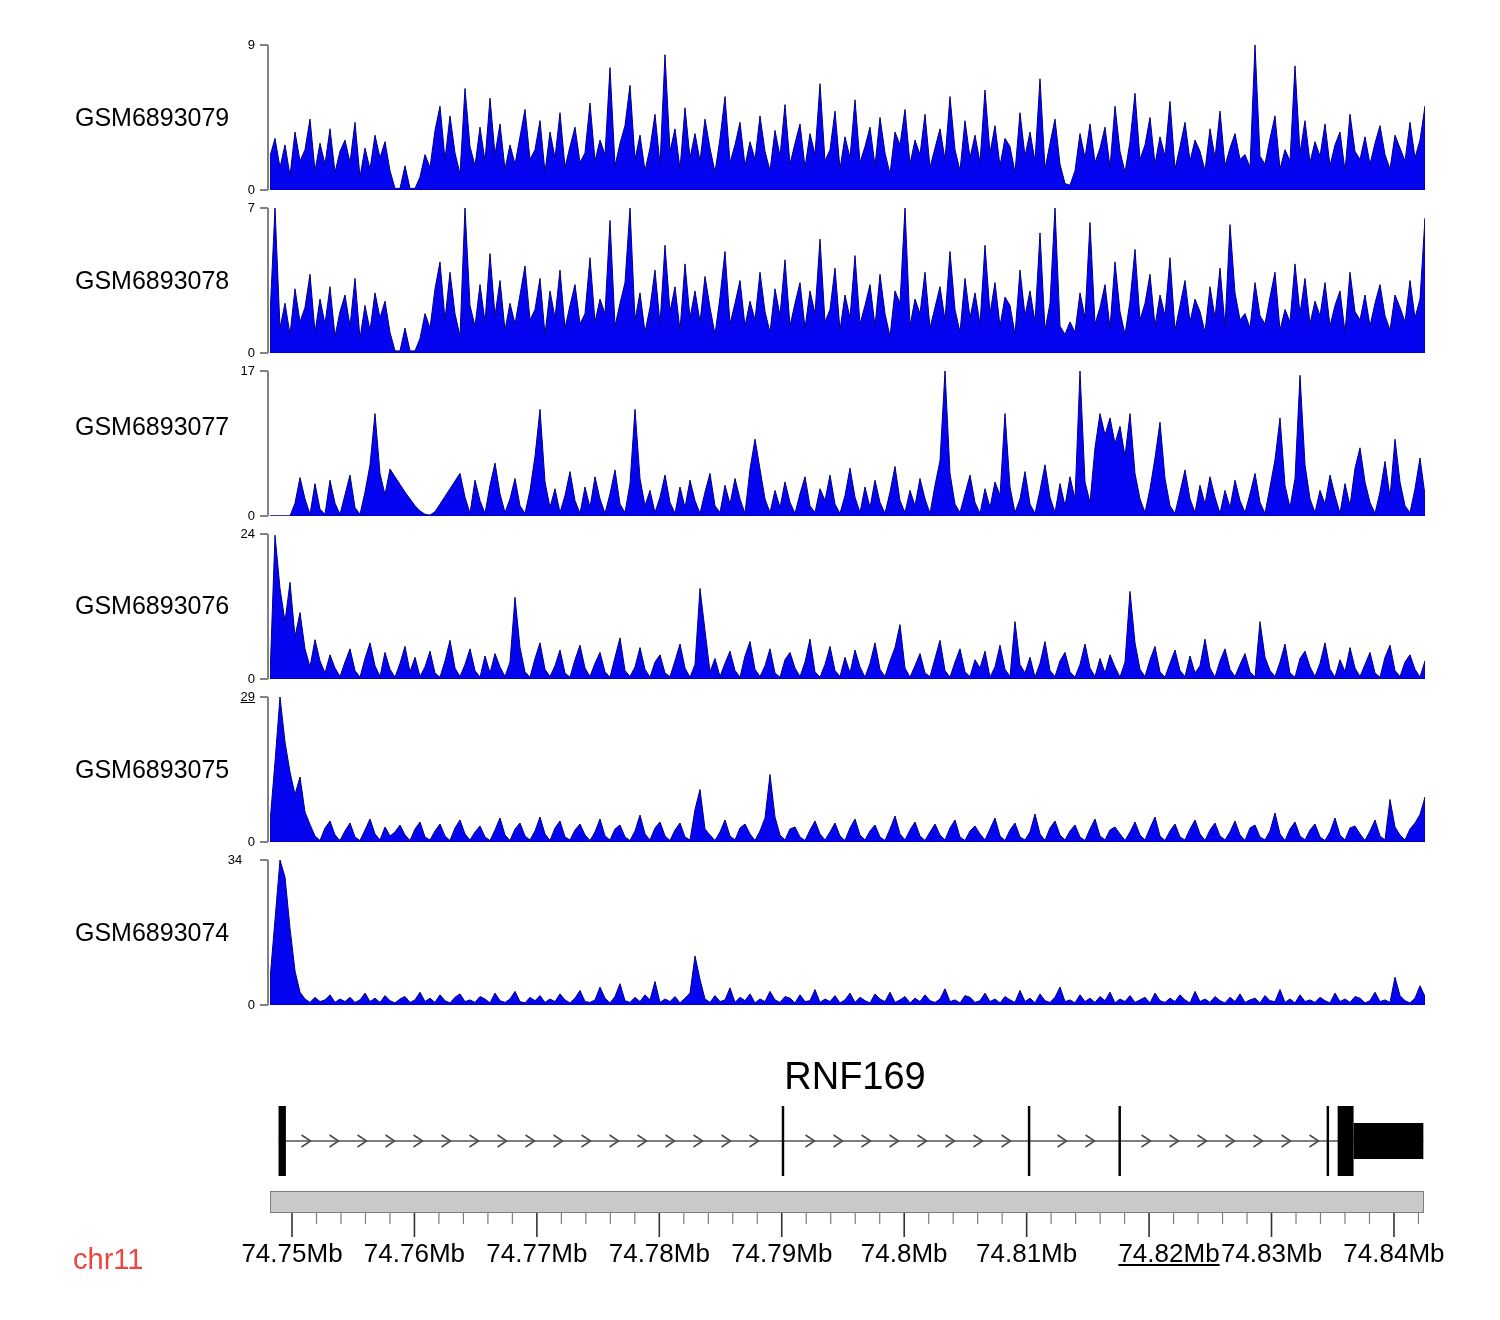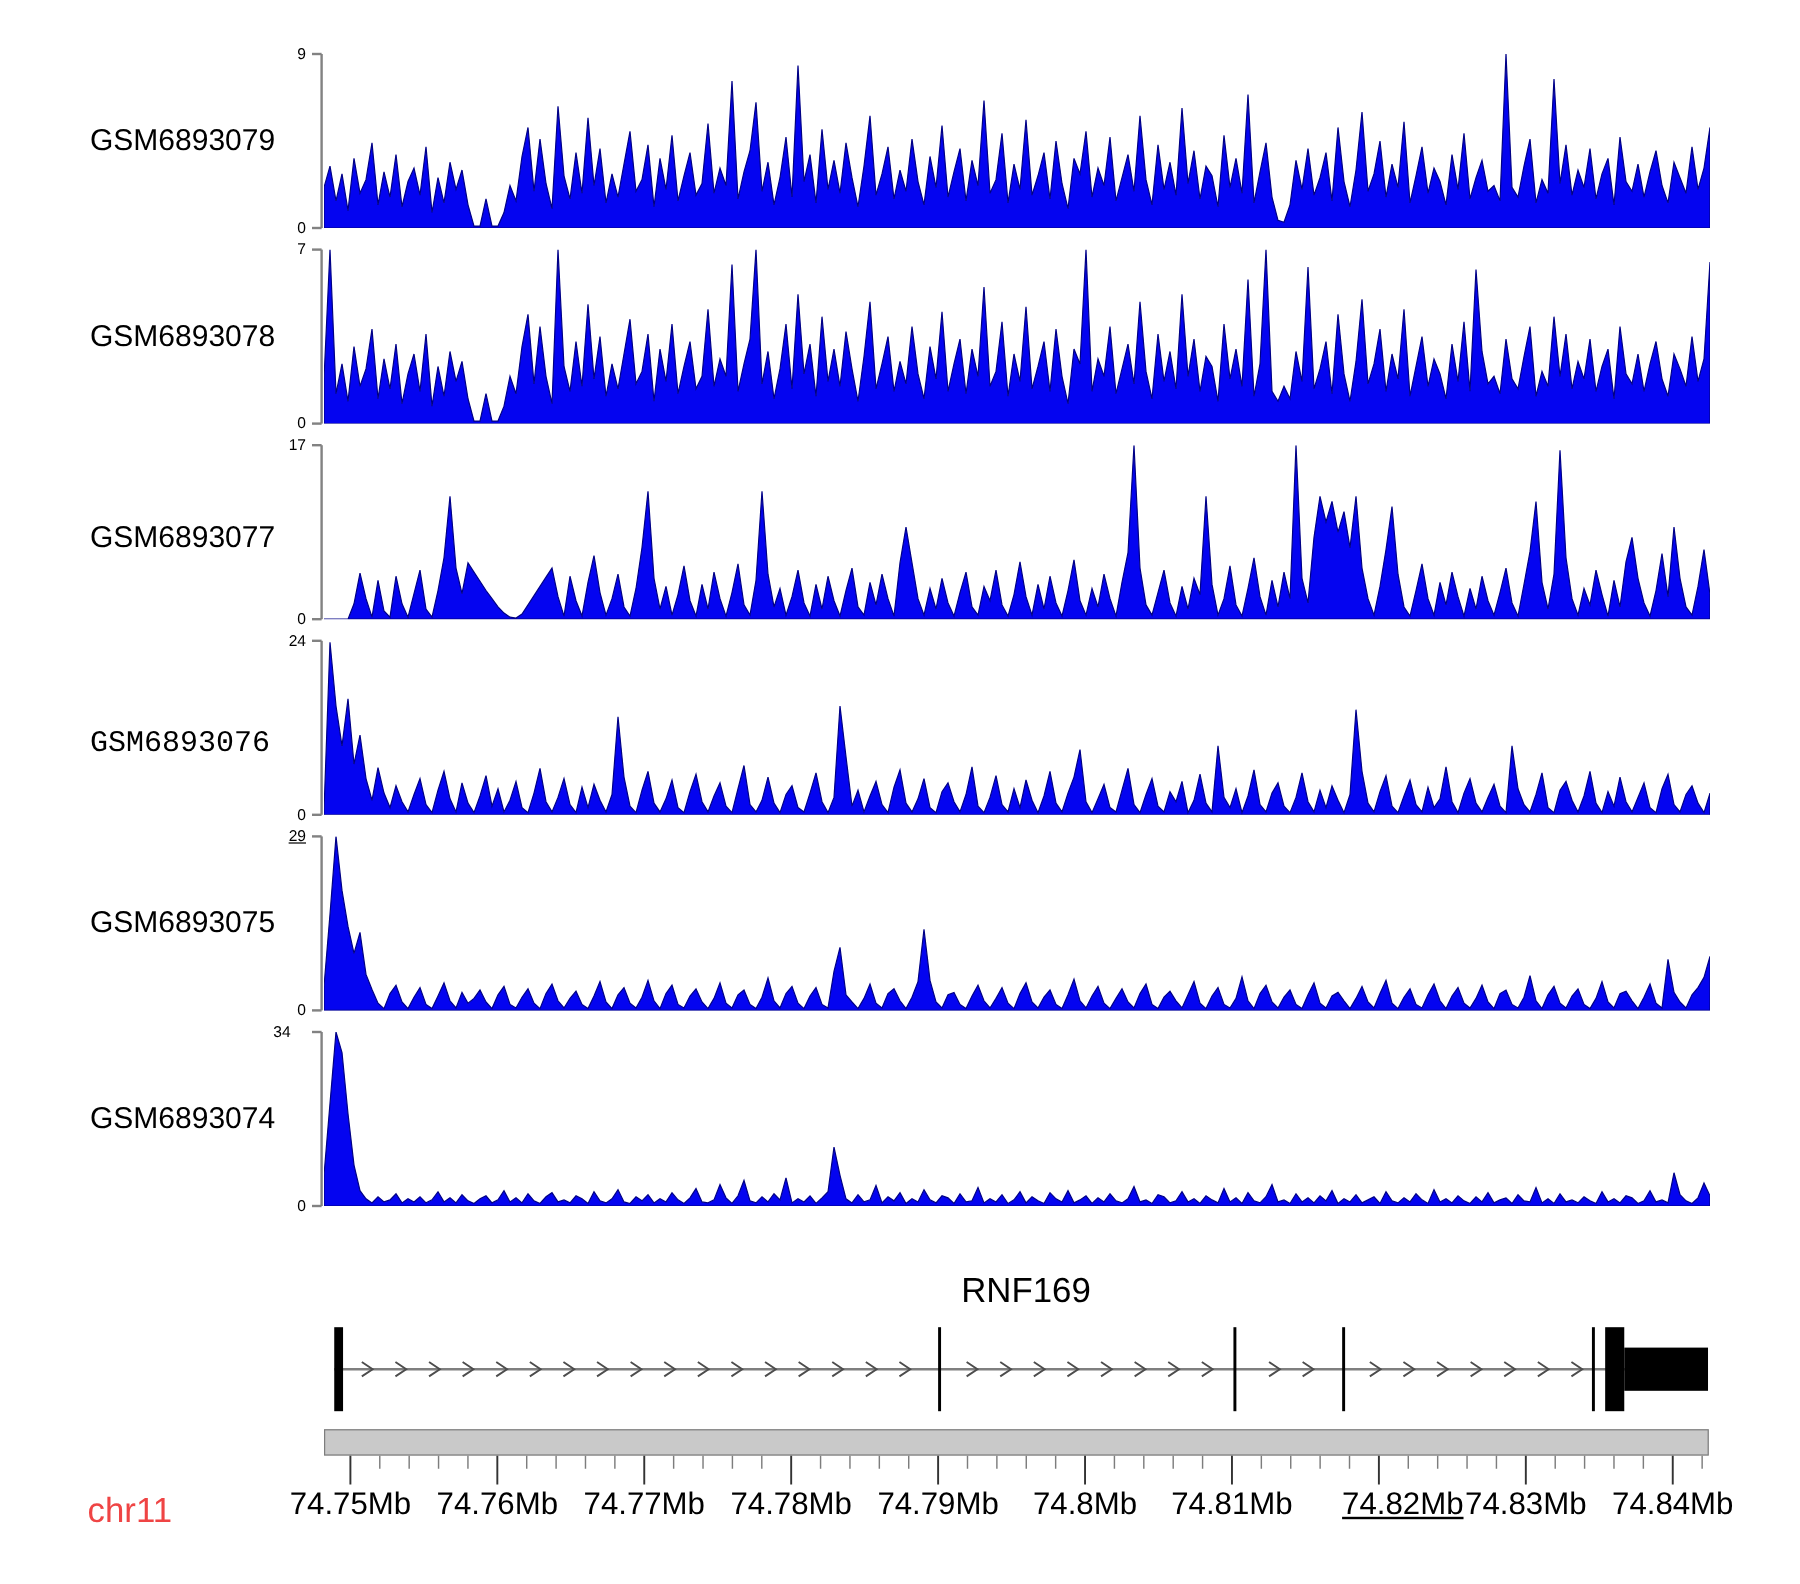--- a/index.html
+++ b/index.html
@@ -4,21 +4,21 @@
 <style>
   html,body{margin:0;padding:0;background:#fff;}
   #app{position:relative;width:1500px;height:1320px;background:#fff;overflow:hidden;
        font-family:"Liberation Sans", sans-serif;color:#000;}
   .track-label{position:absolute;left:75px;font-size:25px;line-height:30px;color:#000;white-space:nowrap;}
   .ylab{position:absolute;width:40px;text-align:right;font-size:13px;line-height:15px;color:#000;}
   .yaxis-line{position:absolute;width:2px;background:#828282;}
   .yaxis-tick{position:absolute;height:2px;width:8px;background:#828282;}
   .track-svg{position:absolute;left:270px;width:1155px;}
   #gene-name{position:absolute;left:770px;top:1060px;width:170px;text-align:center;
-             font-size:29px;line-height:32px;color:#000;}
+             font-size:38px;line-height:32px;color:#000;}
   #chrom-label{position:absolute;left:73px;top:1235px;font-size:29px;line-height:48px;color:#ef4444;}
   #chrom-bar{position:absolute;left:270px;top:1191px;width:1154px;height:22px;
              background:#c9c9c9;border:1px solid #7d7d7d;box-sizing:border-box;}
   .tick-label{position:absolute;top:1238px;transform:translateX(-50%);font-size:26px;
               line-height:30px;color:#000;white-space:nowrap;}
 </style>
 </head>
 <body>
 
 <div id="app">
@@ -39,32 +39,32 @@
         <div class="yaxis-line" style="left:267px;top:208px;height:145px;"></div>
         <div class="yaxis-tick" style="left:260px;top:207px;"></div>
         <div class="yaxis-tick" style="left:260px;top:352px;"></div>
         <div class="ylab" style="left:215px;top:200px;">7</div>
         <div class="ylab" style="left:215px;top:345px;">0</div>
         <svg class="track-svg" width="1155" height="145" viewBox="0 0 1155 145" style="top:208px;left:270px;">
           <polygon points="0,145 0.0,107.7 5.0,0.0 10.0,120.1 15.0,95.3 20.0,126.4 25.0,80.8 30.0,113.9 35.0,99.4 40.0,66.3 45.0,124.3 50.0,91.1 55.0,116.0 60.0,78.7 65.0,128.4 70.0,103.6 75.0,87.0 80.0,118.1 85.0,70.4 90.0,130.5 95.0,97.4 100.0,122.2 105.0,84.9 110.0,109.8 115.0,93.2 120.0,124.3 125.0,142.9 130.0,142.9 135.0,120.1 140.0,142.9 145.0,142.9 150.0,130.5 155.0,105.6 160.0,120.1 165.0,80.8 170.0,53.9 175.0,111.9 180.0,64.2 185.0,105.6 190.0,128.4 195.0,0.0 200.0,97.4 205.0,118.1 210.0,76.6 215.0,113.9 220.0,45.6 225.0,107.7 230.0,72.5 235.0,122.2 240.0,95.3 245.0,116.0 250.0,87.0 255.0,58.0 260.0,111.9 265.0,101.5 270.0,70.4 275.0,126.4 280.0,82.9 285.0,109.8 290.0,62.1 295.0,120.1 300.0,97.4 305.0,76.6 310.0,116.0 315.0,105.6 320.0,49.7 325.0,113.9 330.0,91.1 335.0,105.6 340.0,12.4 345.0,118.1 350.0,95.3 355.0,74.6 360.0,0.0 365.0,111.9 370.0,84.9 375.0,124.3 380.0,99.4 385.0,62.1 390.0,116.0 395.0,37.3 400.0,103.6 405.0,78.7 410.0,122.2 415.0,55.9 420.0,109.8 425.0,82.9 430.0,113.9 435.0,68.4 440.0,99.4 445.0,126.4 450.0,89.1 455.0,43.5 460.0,116.0 465.0,95.3 470.0,72.5 475.0,118.1 480.0,93.2 485.0,111.9 490.0,64.2 495.0,103.6 500.0,124.3 505.0,80.8 510.0,107.7 515.0,51.8 520.0,118.1 525.0,95.3 530.0,74.6 535.0,120.1 540.0,82.9 545.0,105.6 550.0,31.1 555.0,113.9 560.0,101.5 565.0,60.1 570.0,122.2 575.0,87.0 580.0,109.8 585.0,47.6 590.0,116.0 595.0,97.4 600.0,76.6 605.0,118.1 610.0,66.3 615.0,105.6 620.0,128.4 625.0,82.9 630.0,95.3 635.0,0.0 640.0,118.1 645.0,91.1 650.0,105.6 655.0,64.2 660.0,120.1 665.0,99.4 670.0,78.7 675.0,111.9 680.0,43.5 685.0,101.5 690.0,124.3 695.0,70.4 700.0,109.8 705.0,84.9 710.0,116.0 715.0,37.3 720.0,105.6 725.0,74.6 730.0,118.1 735.0,89.1 740.0,97.4 745.0,126.4 750.0,62.1 755.0,107.7 760.0,82.9 765.0,113.9 770.0,24.9 775.0,122.2 780.0,95.3 785.0,0.0 790.0,118.1 795.0,126.4 800.0,113.9 805.0,124.3 810.0,84.9 815.0,109.8 820.0,14.5 825.0,116.0 830.0,99.4 835.0,76.6 840.0,120.1 845.0,53.9 850.0,103.6 855.0,126.4 860.0,93.2 865.0,41.4 870.0,111.9 875.0,95.3 880.0,66.3 885.0,118.1 890.0,87.0 895.0,107.7 900.0,49.7 905.0,122.2 910.0,97.4 915.0,72.5 920.0,113.9 925.0,91.1 930.0,103.6 935.0,124.3 940.0,78.7 945.0,109.8 950.0,60.1 955.0,118.1 960.0,16.6 965.0,84.9 970.0,111.9 975.0,105.6 980.0,120.1 985.0,74.6 990.0,107.7 995.0,116.0 1000.0,89.1 1005.0,64.2 1010.0,122.2 1015.0,101.5 1020.0,113.9 1025.0,55.9 1030.0,105.6 1035.0,70.4 1040.0,116.0 1045.0,93.2 1050.0,107.7 1055.0,74.6 1060.0,118.1 1065.0,97.4 1070.0,82.9 1075.0,124.3 1080.0,64.2 1085.0,103.6 1090.0,111.9 1095.0,87.0 1100.0,118.1 1105.0,95.3 1110.0,76.6 1115.0,107.7 1120.0,122.2 1125.0,87.0 1130.0,99.4 1135.0,113.9 1140.0,72.5 1145.0,109.8 1150.0,91.1 1155.0,10.4 1155,145" fill="#0404f0" stroke="#000085" stroke-width="1"></polygon>
         </svg>
       </div>
       <div style="position:absolute;left:0;top:0;">
-        <div class="track-label" style="top:433px;">GSM6893077</div>
+        <div class="track-label" style="top:411px;">GSM6893077</div>
         <div class="yaxis-line" style="left:267px;top:371px;height:145px;"></div>
         <div class="yaxis-tick" style="left:260px;top:370px;"></div>
         <div class="yaxis-tick" style="left:260px;top:515px;"></div>
         <div class="ylab" style="left:215px;top:363px;">17</div>
         <div class="ylab" style="left:215px;top:508px;">0</div>
         <svg class="track-svg" width="1155" height="145" viewBox="0 0 1155 145" style="top:371px;left:270px;">
           <polygon points="0,145 0.0,145.0 5.0,145.0 10.0,145.0 15.0,145.0 20.0,145.0 25.0,132.2 30.0,106.6 35.0,127.9 40.0,143.3 45.0,112.6 50.0,138.2 55.0,143.3 60.0,109.2 65.0,132.2 70.0,143.3 75.0,123.7 80.0,104.1 85.0,136.5 90.0,143.3 95.0,121.1 100.0,93.8 105.0,42.6 110.0,102.4 115.0,123.7 120.0,98.1 125.0,105.8 130.0,113.4 135.0,121.1 140.0,127.9 145.0,134.8 150.0,139.9 155.0,143.3 160.0,144.1 165.0,140.7 170.0,133.1 175.0,125.4 180.0,117.7 185.0,110.0 190.0,102.4 195.0,126.2 200.0,142.4 205.0,109.2 210.0,129.6 215.0,142.4 220.0,114.3 225.0,92.1 230.0,122.8 235.0,141.6 240.0,127.9 245.0,107.5 250.0,134.8 255.0,142.4 260.0,119.4 265.0,85.3 270.0,38.4 275.0,110.9 280.0,136.5 285.0,117.7 290.0,141.6 295.0,124.5 300.0,100.6 305.0,129.6 310.0,142.4 315.0,116.0 320.0,136.5 325.0,105.8 330.0,127.9 335.0,142.4 340.0,122.8 345.0,98.9 350.0,133.1 355.0,141.6 360.0,112.6 365.0,38.4 370.0,107.5 375.0,134.8 380.0,119.4 385.0,141.6 390.0,126.2 395.0,104.1 400.0,131.4 405.0,142.4 410.0,116.0 415.0,136.5 420.0,109.2 425.0,129.6 430.0,142.4 435.0,121.1 440.0,102.4 445.0,134.8 450.0,141.6 455.0,114.3 460.0,133.1 465.0,107.5 470.0,127.9 475.0,142.4 480.0,98.1 485.0,68.2 490.0,98.1 495.0,127.9 500.0,141.6 505.0,119.4 510.0,136.5 515.0,110.9 520.0,131.4 525.0,142.4 530.0,122.8 535.0,105.8 540.0,134.8 545.0,141.6 550.0,117.7 555.0,129.6 560.0,104.1 565.0,133.1 570.0,142.4 575.0,124.5 580.0,97.2 585.0,126.2 590.0,141.6 595.0,116.0 600.0,136.5 605.0,109.2 610.0,131.4 615.0,142.4 620.0,121.1 625.0,95.5 630.0,129.6 635.0,141.6 640.0,119.4 645.0,134.8 650.0,107.5 655.0,127.9 660.0,142.4 665.0,114.3 670.0,89.6 675.0,0.0 680.0,102.4 685.0,133.1 690.0,141.6 695.0,122.8 700.0,104.1 705.0,131.4 710.0,142.4 715.0,117.7 720.0,136.5 725.0,110.9 730.0,124.5 735.0,42.6 740.0,116.0 745.0,141.6 750.0,127.9 755.0,100.6 760.0,133.1 765.0,142.4 770.0,119.4 775.0,93.8 780.0,126.2 785.0,141.6 790.0,112.6 795.0,134.8 800.0,105.8 805.0,127.9 810.0,0.0 815.0,110.9 820.0,131.4 825.0,76.8 830.0,42.6 835.0,64.0 840.0,46.9 845.0,72.5 850.0,55.4 855.0,85.3 860.0,42.6 865.0,102.4 870.0,127.9 875.0,141.6 880.0,117.7 885.0,87.0 890.0,51.2 895.0,107.5 900.0,134.8 905.0,142.4 910.0,121.1 915.0,98.9 920.0,127.9 925.0,141.6 930.0,114.3 935.0,133.1 940.0,105.8 945.0,126.2 950.0,142.4 955.0,119.4 960.0,136.5 965.0,109.2 970.0,129.6 975.0,141.6 980.0,122.8 985.0,102.4 990.0,131.4 995.0,142.4 1000.0,116.0 1005.0,88.7 1010.0,46.9 1015.0,114.3 1020.0,136.5 1025.0,107.5 1030.0,4.3 1035.0,93.8 1040.0,127.9 1045.0,141.6 1050.0,119.4 1055.0,133.1 1060.0,104.1 1065.0,124.5 1070.0,142.4 1075.0,112.6 1080.0,134.8 1085.0,97.2 1090.0,76.8 1095.0,110.9 1100.0,131.4 1105.0,142.4 1110.0,121.1 1115.0,90.4 1120.0,126.2 1125.0,68.2 1130.0,110.9 1135.0,134.8 1140.0,141.6 1145.0,117.7 1150.0,87.0 1155.0,124.5 1155,145" fill="#0404f0" stroke="#000085" stroke-width="1"></polygon>
         </svg>
       </div>
       <div style="position:absolute;left:0;top:0;">
-        <div class="track-label" style="top:605px;font-family:Liberation Mono, monospace;">GSM6893076</div>
+        <div class="track-label" style="top:590px;">GSM6893076</div>
         <div class="yaxis-line" style="left:267px;top:534px;height:145px;"></div>
         <div class="yaxis-tick" style="left:260px;top:533px;"></div>
         <div class="yaxis-tick" style="left:260px;top:678px;"></div>
         <div class="ylab" style="left:215px;top:526px;">24</div>
         <div class="ylab" style="left:215px;top:671px;">0</div>
         <svg class="track-svg" width="1155" height="145" viewBox="0 0 1155 145" style="top:534px;left:270px;">
           <polygon points="0,145 0.0,142.0 5.0,1.2 10.0,54.4 15.0,87.6 20.0,48.3 25.0,102.7 30.0,78.5 35.0,114.8 40.0,132.9 45.0,105.7 50.0,126.9 55.0,139.0 60.0,120.8 65.0,134.1 70.0,142.6 75.0,128.1 80.0,114.8 85.0,136.5 90.0,143.2 95.0,124.5 100.0,108.8 105.0,131.7 110.0,142.6 115.0,118.4 120.0,135.3 125.0,143.2 130.0,129.3 135.0,112.4 140.0,137.8 145.0,123.3 150.0,142.6 155.0,132.9 160.0,117.2 165.0,139.0 170.0,143.2 175.0,126.9 180.0,106.3 185.0,134.1 190.0,142.6 195.0,130.5 200.0,114.8 205.0,136.5 210.0,143.2 215.0,122.0 220.0,139.0 225.0,119.6 230.0,132.9 235.0,142.6 240.0,128.1 245.0,63.4 250.0,113.6 255.0,137.8 260.0,143.2 265.0,124.5 270.0,108.8 275.0,135.3 280.0,142.6 285.0,131.7 290.0,116.0 295.0,139.0 300.0,143.2 305.0,125.7 310.0,111.2 315.0,134.1 320.0,142.6 325.0,129.3 330.0,118.4 335.0,137.8 340.0,143.2 345.0,123.3 350.0,103.9 355.0,136.5 360.0,142.6 365.0,132.9 370.0,113.6 375.0,135.3 380.0,143.2 385.0,128.1 390.0,120.8 395.0,139.0 400.0,142.6 405.0,126.9 410.0,110.0 415.0,134.1 420.0,143.2 425.0,130.5 430.0,54.4 435.0,96.7 440.0,137.8 445.0,124.5 450.0,142.6 455.0,129.3 460.0,117.2 465.0,136.5 470.0,143.2 475.0,122.0 480.0,107.5 485.0,135.3 490.0,142.6 495.0,131.7 500.0,114.8 505.0,139.0 510.0,143.2 515.0,125.7 520.0,118.4 525.0,134.1 530.0,142.6 535.0,128.1 540.0,105.1 545.0,137.8 550.0,143.2 555.0,130.5 560.0,112.4 565.0,136.5 570.0,142.6 575.0,123.3 580.0,139.0 585.0,116.0 590.0,132.9 595.0,143.2 600.0,129.3 605.0,108.8 610.0,135.3 615.0,142.6 620.0,126.9 625.0,113.6 630.0,90.6 635.0,134.1 640.0,143.2 645.0,131.7 650.0,119.6 655.0,139.0 660.0,142.6 665.0,124.5 670.0,106.3 675.0,136.5 680.0,143.2 685.0,128.1 690.0,114.8 695.0,137.8 700.0,142.6 705.0,125.7 710.0,134.1 715.0,117.2 720.0,143.2 725.0,132.9 730.0,111.2 735.0,135.3 740.0,142.6 745.0,87.6 750.0,130.5 755.0,139.0 760.0,123.3 765.0,143.2 770.0,129.3 775.0,107.5 780.0,136.5 785.0,142.6 790.0,126.9 795.0,118.4 800.0,137.8 805.0,143.2 810.0,130.5 815.0,110.0 820.0,134.1 825.0,142.6 830.0,124.5 835.0,139.0 840.0,120.8 845.0,132.9 850.0,143.2 855.0,128.1 860.0,57.4 865.0,108.8 870.0,135.3 875.0,142.6 880.0,125.7 885.0,112.4 890.0,137.8 895.0,143.2 900.0,129.3 905.0,116.0 910.0,136.5 915.0,142.6 920.0,122.0 925.0,139.0 930.0,131.7 935.0,105.1 940.0,134.1 945.0,143.2 950.0,126.9 955.0,114.8 960.0,135.3 965.0,142.6 970.0,130.5 975.0,119.6 980.0,137.8 985.0,143.2 990.0,87.6 995.0,123.3 1000.0,136.5 1005.0,142.6 1010.0,128.1 1015.0,110.0 1020.0,139.0 1025.0,143.2 1030.0,124.5 1035.0,117.2 1040.0,132.9 1045.0,142.6 1050.0,129.3 1055.0,108.8 1060.0,135.3 1065.0,143.2 1070.0,125.7 1075.0,137.8 1080.0,113.6 1085.0,134.1 1090.0,142.6 1095.0,130.5 1100.0,118.4 1105.0,139.0 1110.0,143.2 1115.0,123.3 1120.0,111.2 1125.0,136.5 1130.0,142.6 1135.0,128.1 1140.0,120.8 1145.0,135.3 1150.0,143.2 1155.0,126.9 1155,145" fill="#0404f0" stroke="#000085" stroke-width="1"></polygon>
         </svg>
       </div>
       <div style="position:absolute;left:0;top:0;">

